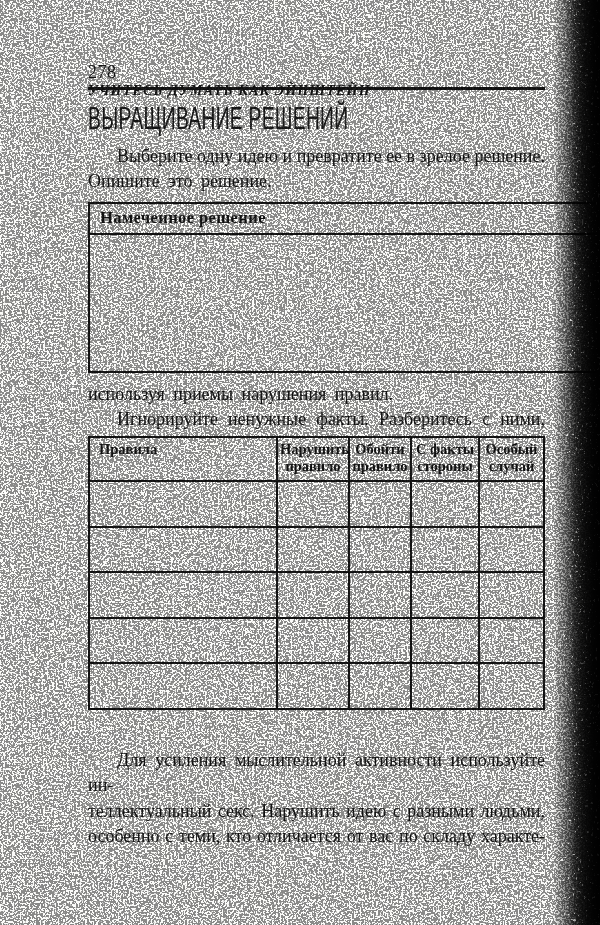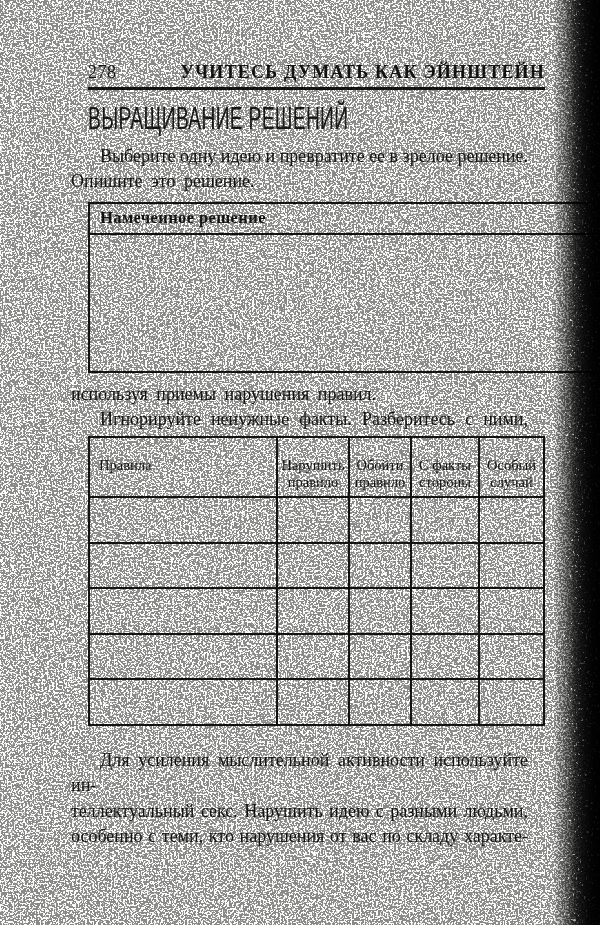--- a/index.html
+++ b/index.html
@@ -7,43 +7,43 @@
     width:600px;height:925px;position:relative;overflow:hidden;
     background:#fcfcfa;
     font-family:"Liberation Serif", serif;
     color:#1b1b1b;
   }
   .page{position:absolute;inset:0;}
 
   
   .runhead{
     position:absolute;left:88px;top:62px;width:457px;height:24px;
-    display:flex;justify-content:space-between;align-items:baseline;
+    display:flex;justify-content:space-between;align-items:baseline;flex-direction:column;
   }
   .pagenum{font-size:18px;letter-spacing:0.5px;}
   .runtitle{
-    font-size:18px;font-weight:bold;letter-spacing:1.2px;
+    font-size:14px;font-weight:bold;font-style:italic;letter-spacing:1.2px;
     white-space:nowrap;
   }
   .headrule{
     position:absolute;left:88px;top:87px;width:457px;height:3px;
     background:#1d1d1d;
   }
 
   
   .secheading{
     position:absolute;left:88px;top:101px;
     font-family:"Liberation Sans", sans-serif;
     font-size:31px;font-weight:400;letter-spacing:0.5px;
     transform:scaleX(0.62);transform-origin:left center;
     white-space:nowrap;color:#232323;
   }
 
   
-  .para{position:absolute;left:71px;width:457px;font-size:18px;line-height:25.4px;}
+  .para{position:absolute;left:88px;width:457px;font-size:18px;line-height:25.4px;}
   .para .ln{text-align:justify;text-align-last:justify;white-space:normal;}
   .para .ln.last{text-align:center;text-align-last:left;word-spacing:4px;}
   .para .ln.indent{text-indent:29px;}
   #para-intro{top:144px;}
   #para-rules{top:382px;}
   #para-closing{top:748px;}
 
   
   .solution-box{
     position:absolute;left:88px;top:202px;width:545px;height:171px;
@@ -57,22 +57,22 @@
 
   
   .rules-table{
     position:absolute;left:88px;top:436px;width:455px;
     border-collapse:collapse;table-layout:fixed;
   }
   .rules-table th,.rules-table td{
     border:2.4px solid #1b1b1b;box-sizing:border-box;
   }
   .rules-table th{
-    font-size:14.5px;font-weight:normal;line-height:17px;
-    padding:19px 2px 5px 2px;text-align:center;vertical-align:top;
+    font-size:14.5px;font-weight:bold;line-height:17px;
+    padding:3px 2px 5px 2px;text-align:center;vertical-align:top;
   }
   .rules-table th.first{text-align:left;padding-left:9px;}
   .rules-table td{height:45.6px;}
   .col-rules{width:188px;}
   .col-break{width:72px;}
   .col-bypass{width:62px;}
   .col-otherside{width:68px;}
   .col-special{width:65px;}
 
   
@@ -159,21 +159,21 @@
           <td></td>
           <td></td>
           <td></td>
       </tr>
     </tbody>
   </table>
 
   <div class="para" id="para-closing">
     <div class="ln indent">Для усиления мыслительной активности используйте ин-</div>
     <div class="ln">теллектуальный секс. Нарушить идею с разными людьми,</div>
-    <div class="ln">особенно с теми, кто нарушения от вас по складу характе-</div>
+    <div class="ln">особенно с теми, кто отличается от вас по складу характе-</div>
   </div>
 
   <svg class="speckles" xmlns="http://www.w3.org/2000/svg" width="600" height="925">
     <defs>
       <filter id="speckleF" x="0" y="0" width="100%" height="100%">
         <feTurbulence type="fractalNoise" baseFrequency="0.55" numOctaves="2" seed="11" stitchTiles="stitch"></feTurbulence>
         <feColorMatrix type="matrix" values="0 0 0 0 0  0 0 0 0 0  0 0 0 0 0  12 12 12 0 -17"></feColorMatrix>
       </filter>
     </defs>
     <rect width="600" height="925" filter="url(#speckleF)"></rect>

